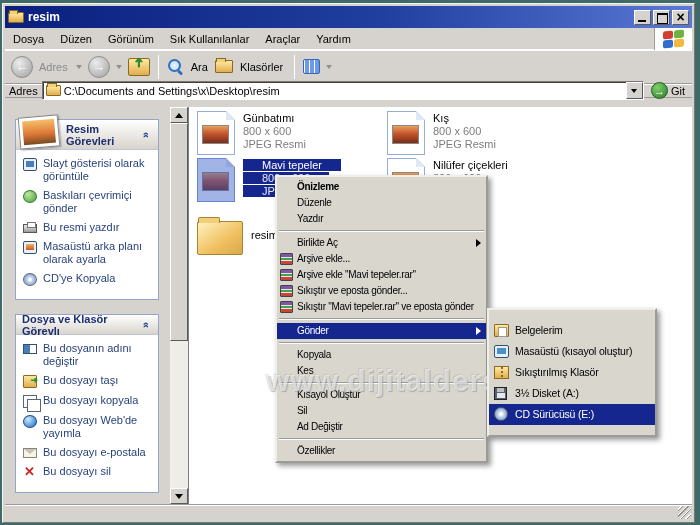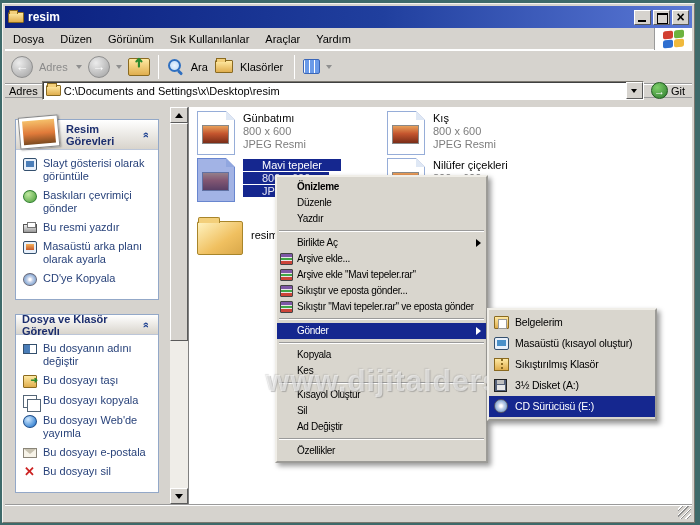--- a/index.html
+++ b/index.html
@@ -149,21 +149,21 @@
   .cm-bold { font-weight:bold; }
   .cm-hl { background:#15278F; color:#fff; }
   .cm-sep { height:2px; border-top:1px solid #9a9a9a; border-bottom:1px solid #fff; margin:3px 2px; }
   .cm-arrow::after { content:""; position:absolute; right:5px; top:4px; width:0; height:0;
                      border-top:4px solid transparent; border-bottom:4px solid transparent; border-left:5px solid currentColor; }
   .winrar { position:absolute; left:3px; top:2px; width:13px; height:12px; border:1px solid #444; border-radius:1px;
             background:linear-gradient(180deg,#7e57a5 0 32%,#e8e8e8 32% 38%,#41a547 38% 64%,#e8e8e8 64% 70%,#cc4438 70% 100%); }
 
   
   .submenu { position:absolute; left:487px; top:308px; width:170px; z-index:30;
-             background:#D9D6CE; border:2px outset #f0eee8; box-shadow:3px 3px 5px rgba(0,0,0,.4); padding:2px 0; }
+             background:#D9D6CE; border:2px outset #f0eee8; box-shadow:3px 3px 5px rgba(0,0,0,.4); padding:10px 0; }
   .sm-item { position:relative; height:21px; line-height:21px; padding:0 6px 0 26px; color:#000;
              font-size:10.5px; letter-spacing:-0.2px; white-space:nowrap; }
   .sm-hl { background:#15278F; color:#fff; }
   .si { position:absolute; left:5px; top:4px; width:15px; height:13px; }
   .si-docs { background:linear-gradient(#ffe9a2,#e0ae4e); border:1px solid #8a6a20; border-radius:1px; }
   .si-docs::after { content:""; position:absolute; left:3px; top:2px; width:7px; height:8px; background:#fff; border:1px solid #999; }
   .si-deskshort { background:#e8f0fa; border:1px solid #34506e; border-radius:2px; }
   .si-deskshort::after { content:""; position:absolute; left:2px; top:2px; right:2px; bottom:3px; background:#4a90c8; }
   .si-mailrec { top:6px; height:10px; background:#f7f3e8; border:1px solid #8a8578; }
   .si-mailrec::after { content:""; position:absolute; left:0; top:0; width:0; height:0; border-left:7px solid transparent; border-right:7px solid transparent; border-top:5px solid #c8c2b0; }

